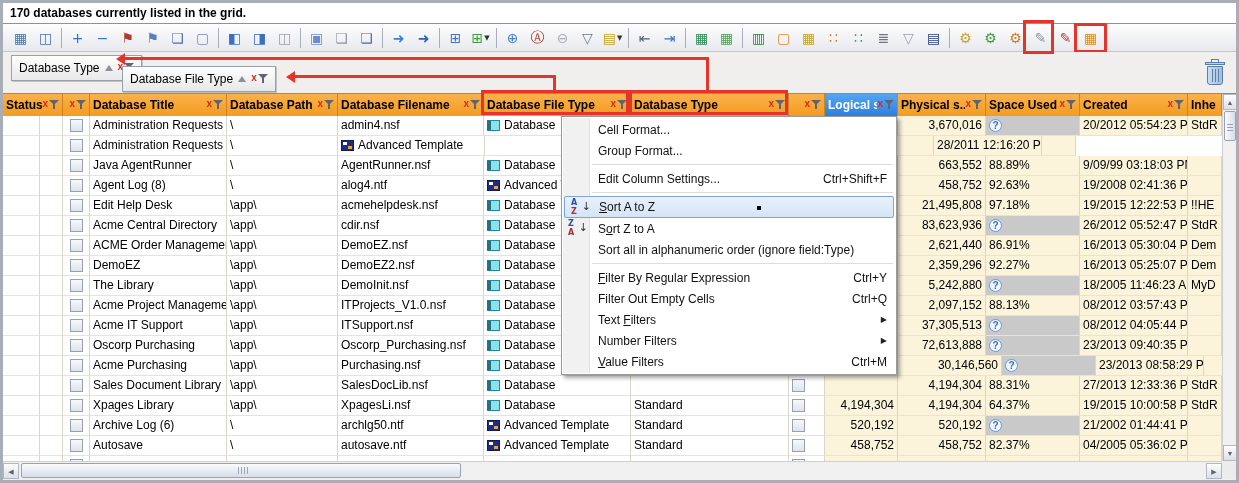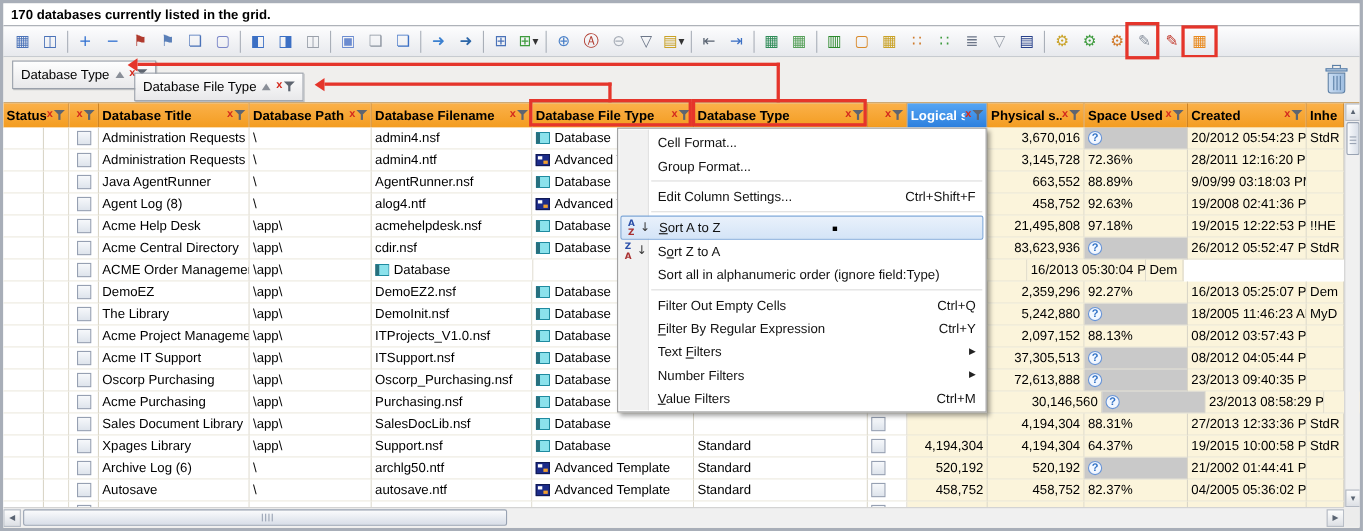--- a/index.html
+++ b/index.html
@@ -411,21 +411,20 @@
           <div class="cell ylw" style="width: 34px;">StdR</div>
         </div>
         <div class="row">
           <div class="cell " style="width: 37px;"></div>
           <div class="cell " style="width: 23px;"></div>
           <div class="cell ctr" style="width: 27px; justify-content: center;">
             <span class="cb" style="margin-top: 0px;"></span>
           </div>
           <div class="cell " style="width: 137px;">Administration Requests</div>
           <div class="cell " style="width: 111px;">\</div>
-          <div class="cell " style="width: 146px;">admin4.ntf</div>
           <div class="cell ctr" style="width: 147px;">
             <span class="advico" style="margin-top: 0px;"></span>
             <span>Advanced Template</span>
           </div>
           <div class="cell " style="width: 158px;"></div>
           <div class="cell ctr" style="width: 36px;">
             <span class="cb" style="margin-top: 0px;"></span>
           </div>
           <div class="cell num" style="width: 73px;"></div>
           <div class="cell num" style="width: 88px;">3,145,728</div>
@@ -478,21 +477,21 @@
           <div class="cell num spacecell" style="width: 94px;">92.63%</div>
           <div class="cell num" style="width: 108px;">19/2008 02:41:36 PM</div>
           <div class="cell ylw" style="width: 34px;"></div>
         </div>
         <div class="row">
           <div class="cell " style="width: 37px;"></div>
           <div class="cell " style="width: 23px;"></div>
           <div class="cell ctr" style="width: 27px; justify-content: center;">
             <span class="cb" style="margin-top: 0px;"></span>
           </div>
-          <div class="cell " style="width: 137px;">Acme Help Desk</div>
+          <div class="cell " style="width: 137px;">Edit Help Desk</div>
           <div class="cell " style="width: 111px;">\app\</div>
           <div class="cell " style="width: 146px;">acmehelpdesk.nsf</div>
           <div class="cell ctr" style="width: 147px;">
             <span class="dbico" style="margin-top: 0px;"></span>
             <span>Database</span>
           </div>
           <div class="cell " style="width: 158px;"></div>
           <div class="cell ctr" style="width: 36px;">
             <span class="cb" style="margin-top: 0px;"></span>
           </div>
@@ -528,20 +527,21 @@
           <div class="cell ylw" style="width: 34px;">StdR</div>
         </div>
         <div class="row">
           <div class="cell " style="width: 37px;"></div>
           <div class="cell " style="width: 23px;"></div>
           <div class="cell ctr" style="width: 27px; justify-content: center;">
             <span class="cb" style="margin-top: 0px;"></span>
           </div>
           <div class="cell " style="width: 137px;">ACME Order Managemen</div>
           <div class="cell " style="width: 111px;">\app\</div>
+          <div class="cell " style="width: 146px;">DemoEZ.nsf</div>
           <div class="cell ctr" style="width: 147px;">
             <span class="dbico" style="margin-top: 0px;"></span>
             <span>Database</span>
           </div>
           <div class="cell " style="width: 158px;"></div>
           <div class="cell ctr" style="width: 36px;">
             <span class="cb" style="margin-top: 0px;"></span>
           </div>
           <div class="cell num" style="width: 73px;"></div>
           <div class="cell num" style="width: 88px;">2,621,440</div>
@@ -719,21 +719,21 @@
           <div class="cell ylw" style="width: 34px;">StdR</div>
         </div>
         <div class="row">
           <div class="cell " style="width: 37px;"></div>
           <div class="cell " style="width: 23px;"></div>
           <div class="cell ctr" style="width: 27px; justify-content: center;">
             <span class="cb" style="margin-top: 0px;"></span>
           </div>
           <div class="cell " style="width: 137px;">Xpages Library</div>
           <div class="cell " style="width: 111px;">\app\</div>
-          <div class="cell " style="width: 146px;">Support.nsf</div>
+          <div class="cell " style="width: 146px;">XpagesLi.nsf</div>
           <div class="cell ctr" style="width: 147px;">
             <span class="dbico" style="margin-top: 0px;"></span>
             <span>Database</span>
           </div>
           <div class="cell " style="width: 158px;">Standard</div>
           <div class="cell ctr" style="width: 36px;">
             <span class="cb" style="margin-top: 0px;"></span>
           </div>
           <div class="cell num" style="width: 73px;">4,194,304</div>
           <div class="cell num" style="width: 88px;">4,194,304</div>
@@ -839,26 +839,26 @@
             <span class="lt b" style="color:#A83030">A</span>
             <span class="ar">↓</span>
           </span>
           <span>S<u>o</u>rt Z to A</span>
         </div>
         <div class="mi">
           <span>Sort all in alphanumeric order (ignore field:Type)</span>
         </div>
         <div class="msep"></div>
         <div class="mi">
+          <span><u>F</u>ilter By Regular Expression</span>
+          <span class="sc">Ctrl+Y</span>
+        </div>
+        <div class="mi">
           <span>Filter Out Empty Cells</span>
           <span class="sc">Ctrl+Q</span>
-        </div>
-        <div class="mi">
-          <span><u>F</u>ilter By Regular Expression</span>
-          <span class="sc">Ctrl+Y</span>
         </div>
         <div class="mi">
           <span>Text <u>F</u>ilters</span>
           <span class="sub">▶</span>
         </div>
         <div class="mi">
           <span>Number Filters</span>
           <span class="sub">▶</span>
         </div>
         <div class="mi">

